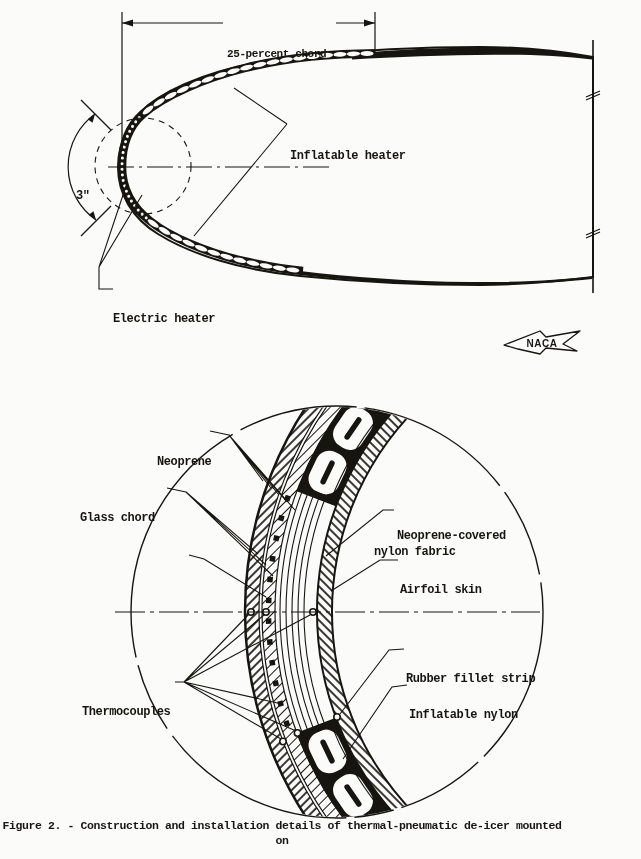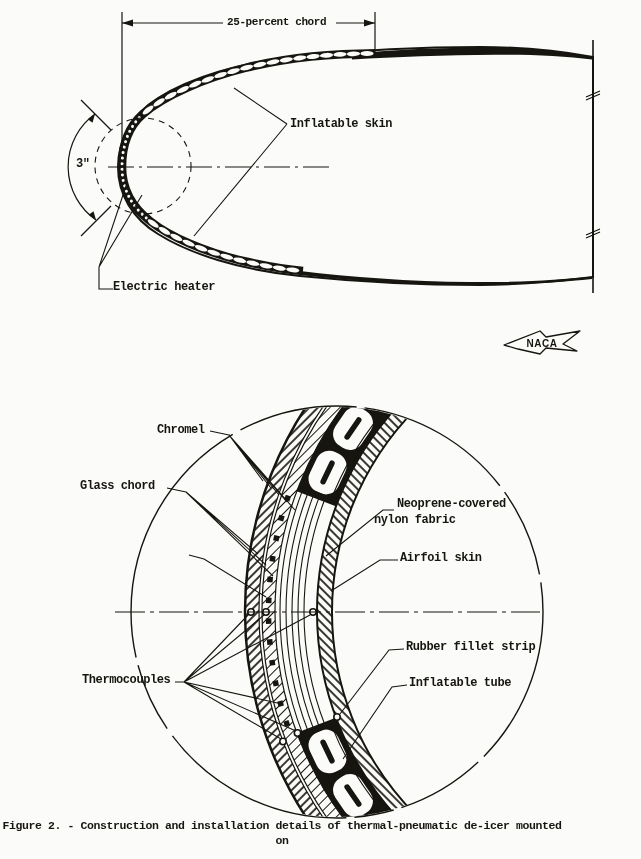--- a/index.html
+++ b/index.html
@@ -3,21 +3,21 @@
 <meta charset="utf-8">
 <style>
   html,body{margin:0;padding:0;background:#e8e8e6;}
   .page{
     position:relative;width:641px;height:859px;background:#fbfbf9;
     overflow:hidden;font-family:"Liberation Mono", monospace;color:#17150f;
   }
   svg{position:absolute;left:0;top:0;}
   .lbl{
     position:absolute;font:700 12px/1.25 "Liberation Mono", monospace;
-    color:#17150f;white-space:nowrap;letter-spacing:-0.4px;
+    color:#17150f;white-space:nowrap;letter-spacing:-0.4px;margin-top:32px;
   }
   .lbl.small{font-size:11px;}
   .caption{
     position:absolute;width:564px;text-align:center;
     font:700 11.5px/1.3 "Liberation Mono", monospace;color:#17150f;letter-spacing:-0.4px;
   }
   .logo-text{font:700 10px "Liberation Sans", sans-serif;letter-spacing:0.5px;}
 </style>
 </head>
 <body>
@@ -230,27 +230,27 @@
       <path d="M189,555 L204,559 L266,597"></path>
       <path d="M175,682 L184,682 M184,682 L249,614 M184,682 L264,615 M184,682 L310,615 M184,682 L282,704 M184,682 L281,739 M184,682 L296,731"></path>
       <path d="M394,510 L383,510 L326,556"></path>
       <path d="M398,560 L380,560 L331,591"></path>
       <path d="M404,649 L389,650 L340,714"></path>
       <path d="M407,685 L392,687 L343,759"></path>
     </g>
   </svg>
 
   <div class="lbl small" style="left:227px;top:16px">25-percent chord</div>
-  <div class="lbl" style="left:290px;top:117px">Inflatable skin</div>
+  <div class="lbl" style="left:290px;top:117px">Inflatable heater</div>
   <div class="lbl" style="left:76px;top:157px">3"</div>
   <div class="lbl" style="left:113px;top:280px">Electric heater</div>
 
-  <div class="lbl" style="left:157px;top:423px">Chromel</div>
+  <div class="lbl" style="left:157px;top:423px">Neoprene</div>
   <div class="lbl" style="left:80px;top:479px">Glass chord</div>
   <div class="lbl" style="left:82px;top:673px">Thermocouples</div>
   <div class="lbl" style="left:397px;top:497px">Neoprene-covered</div>
   <div class="lbl" style="left:374px;top:513px">nylon fabric</div>
   <div class="lbl" style="left:400px;top:551px">Airfoil skin</div>
   <div class="lbl" style="left:406px;top:640px">Rubber fillet strip</div>
-  <div class="lbl" style="left:409px;top:676px">Inflatable tube</div>
+  <div class="lbl" style="left:409px;top:676px">Inflatable nylon</div>
 
   <div class="caption" style="top:819px">Figure 2. - Construction and installation details of thermal-pneumatic de-icer mounted on</div>
 </div>
 
 </body></html>

